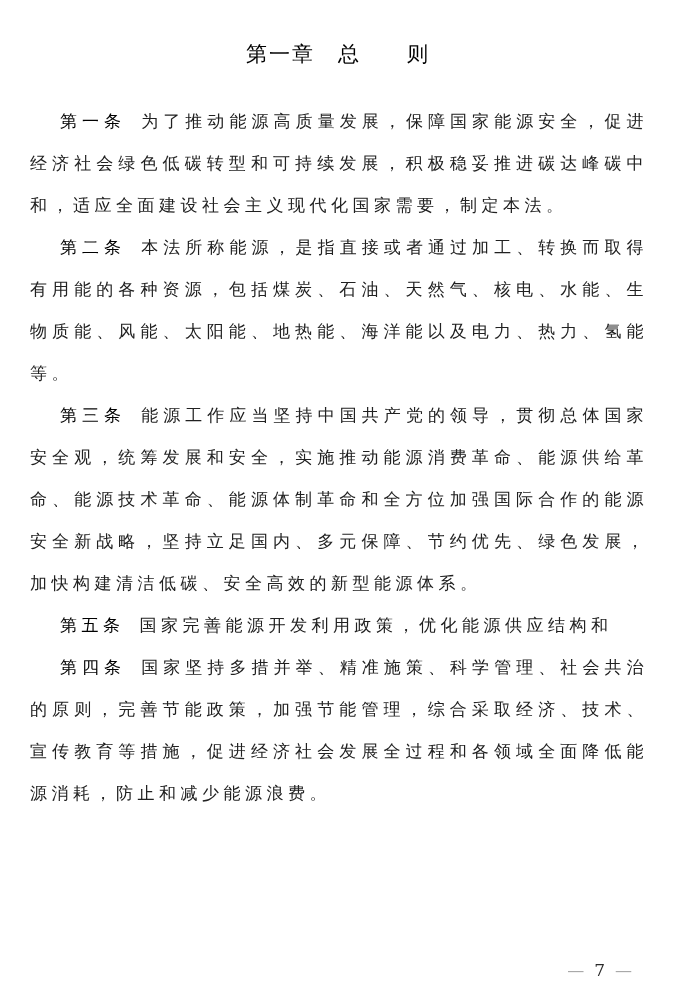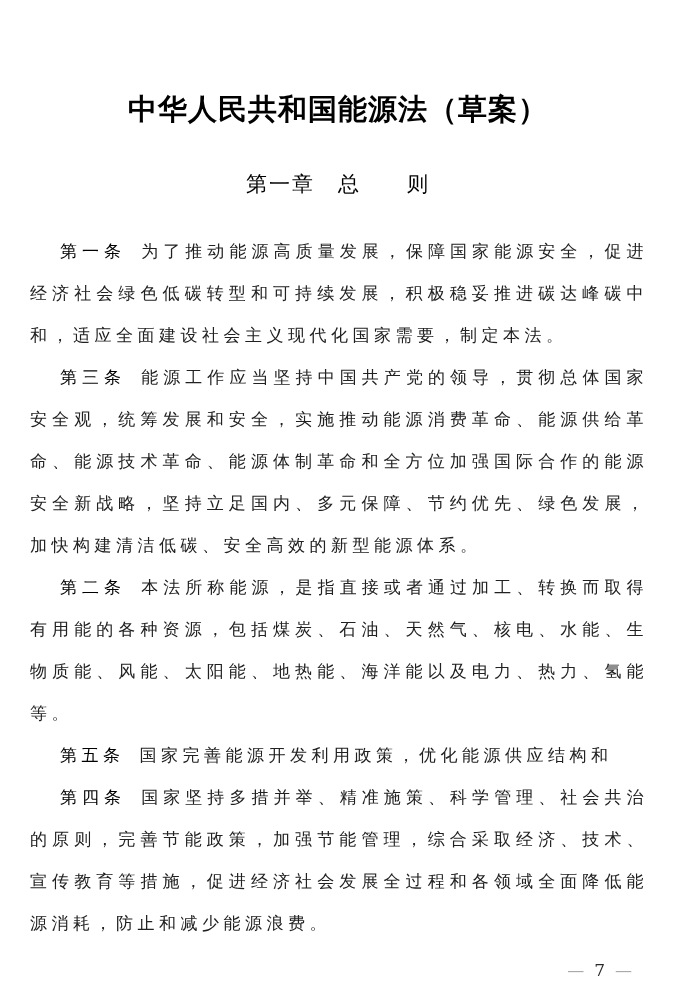--- a/index.html
+++ b/index.html
@@ -65,36 +65,35 @@
     color: #a6a6a6;
     margin: 0 8px;
     font-weight: normal;
   }
 </style>
 </head>
 <body>
 
 <div class="page">
 
-  <h1 class="doc-title">中华人民共和国能源法（草案）</h1>
 
   <h2 class="chapter-heading">第一章　总　　则</h2>
 
   <div class="doc-body">
 
     <p class="article">
       <span class="article-label">第一条</span><span>为了推动能源高质量发展，保障国家能源安全，促进经济社会绿色低碳转型和可持续发展，积极稳妥推进碳达峰碳中和，适应全面建设社会主义现代化国家需要，制定本法。</span>
     </p>
 
     <p class="article">
-      <span class="article-label">第三条</span><span>能源工作应当坚持中国共产党的领导，贯彻总体国家安全观，统筹发展和安全，实施推动能源消费革命、能源供给革命、能源技术革命、能源体制革命和全方位加强国际合作的能源安全新战略，坚持立足国内、多元保障、节约优先、绿色发展，加快构建清洁低碳、安全高效的新型能源体系。</span>
+      <span class="article-label">第二条</span><span>本法所称能源，是指直接或者通过加工、转换而取得有用能的各种资源，包括煤炭、石油、天然气、核电、水能、生物质能、风能、太阳能、地热能、海洋能以及电力、热力、氢能等。</span>
     </p>
 
     <p class="article">
-      <span class="article-label">第二条</span><span>本法所称能源，是指直接或者通过加工、转换而取得有用能的各种资源，包括煤炭、石油、天然气、核电、水能、生物质能、风能、太阳能、地热能、海洋能以及电力、热力、氢能等。</span>
+      <span class="article-label">第三条</span><span>能源工作应当坚持中国共产党的领导，贯彻总体国家安全观，统筹发展和安全，实施推动能源消费革命、能源供给革命、能源技术革命、能源体制革命和全方位加强国际合作的能源安全新战略，坚持立足国内、多元保障、节约优先、绿色发展，加快构建清洁低碳、安全高效的新型能源体系。</span>
     </p>
 
     <p class="article">
       <span class="article-label">第五条</span><span>国家完善能源开发利用政策，优化能源供应结构和</span>
     </p>
 
     <p class="article">
       <span class="article-label">第四条</span><span>国家坚持多措并举、精准施策、科学管理、社会共治的原则，完善节能政策，加强节能管理，综合采取经济、技术、宣传教育等措施，促进经济社会发展全过程和各领域全面降低能源消耗，防止和减少能源浪费。</span>
     </p>
 

